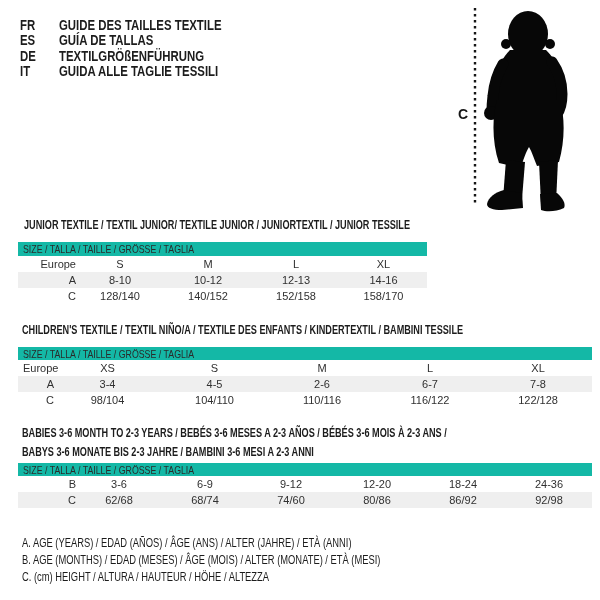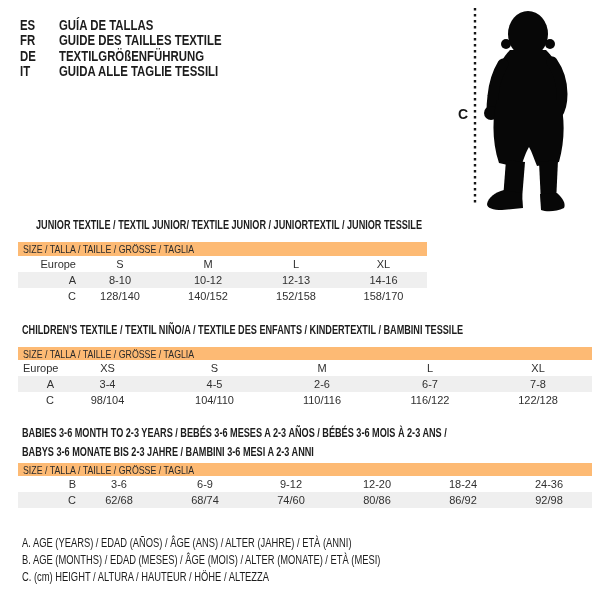--- a/index.html
+++ b/index.html
@@ -18,41 +18,41 @@
   .lang-block{left:20px;top:17px;}
   .lang-row{display:flex;line-height:15.4px;height:15.4px;}
   .lang-code{width:39px;font-size:15px;font-weight:bold;flex:0 0 39px;}
   .lang-title{font-size:15px;font-weight:bold;}
   
   .sec-title{font-size:12.5px;font-weight:bold;line-height:12.5px;}
   .sec-title-multi{font-size:12.5px;font-weight:bold;line-height:19px;}
   
   table{border-collapse:collapse;table-layout:fixed;}
   td{padding:0;vertical-align:middle;font-size:11px;color:#303030;height:16px;}
-  tr.sizebar td{background:#fdba74;height:13px;text-align:left;padding-left:5px;color:#2a2a2a;}
+  tr.sizebar td{background:#14b8a6;height:13px;text-align:left;padding-left:5px;color:#2a2a2a;}
   .t1 tr.sizebar td{height:14px;}
   td.lbl{text-align:right;padding-left:5px;}
   td.val{text-align:center;}
   tr.shade td{background:#efefef;}
   .bar-text{font-size:11px;}
   
   .footnotes{left:22px;top:535px;}
   .fn-line{line-height:17.2px;height:17.2px;font-size:12px;font-weight:normal;}
 </style>
 </head>
 <body>
 
 <div class="abs lang-block">
   <div class="lang-row">
+    <span class="lang-code cond sx76">FR</span>
+    <span class="lang-title cond sx76">GUIDE DES TAILLES TEXTILE</span>
+  </div>
+  <div class="lang-row">
     <span class="lang-code cond sx76">ES</span>
     <span class="lang-title cond sx76">GUÍA DE TALLAS</span>
-  </div>
-  <div class="lang-row">
-    <span class="lang-code cond sx76">FR</span>
-    <span class="lang-title cond sx76">GUIDE DES TAILLES TEXTILE</span>
   </div>
   <div class="lang-row">
     <span class="lang-code cond sx76">DE</span>
     <span class="lang-title cond sx76">TEXTILGRÖßENFÜHRUNG</span>
   </div>
   <div class="lang-row">
     <span class="lang-code cond sx76">IT</span>
     <span class="lang-title cond sx76">GUIDA ALLE TAGLIE TESSILI</span>
   </div>
 </div>
@@ -69,21 +69,21 @@
     <circle cx="41" cy="113" r="7"></circle>
     <path d="M102,62 C109,72 112,83 112,94 C112,103 110,110 107,114" stroke="#070707" stroke-width="11" fill="none" stroke-linecap="round"></path>
     <path d="M47,100 C42,118 42,142 49,163 L71,168 C73,160 76,152 79,147 C82,152 84,159 87,166 L109,162 C115,141 115,117 110,100 Z"></path>
     <path d="M56,160 L53,199 L72,199 L75,162 Z"></path>
     <path d="M54,190 C45,192 38,198 37,204 C37,208 43,210 52,210 L73,208 L72,193 Z"></path>
     <path d="M89,162 L91,203 L106,203 L108,160 Z"></path>
     <path d="M90,194 L107,193 C113,198 116,204 114,208 C106,212 96,212 91,210 Z"></path>
   </g>
 </svg>
 
-<div class="abs" style="left:36px;top:215px;">
+<div class="abs" style="left:24px;top:215px;">
   <span class="sec-title cond sx73">JUNIOR TEXTILE / TEXTIL JUNIOR/ TEXTILE JUNIOR / JUNIORTEXTIL / JUNIOR TESSILE</span>
 </div>
 <table class="abs t1" style="left:18px;top:242px;width:409px;">
   <colgroup>
       <col style="width:58px">
       <col style="width:88px">
       <col style="width:88px">
       <col style="width:88px">
       <col style="width:87px">
     </colgroup>

